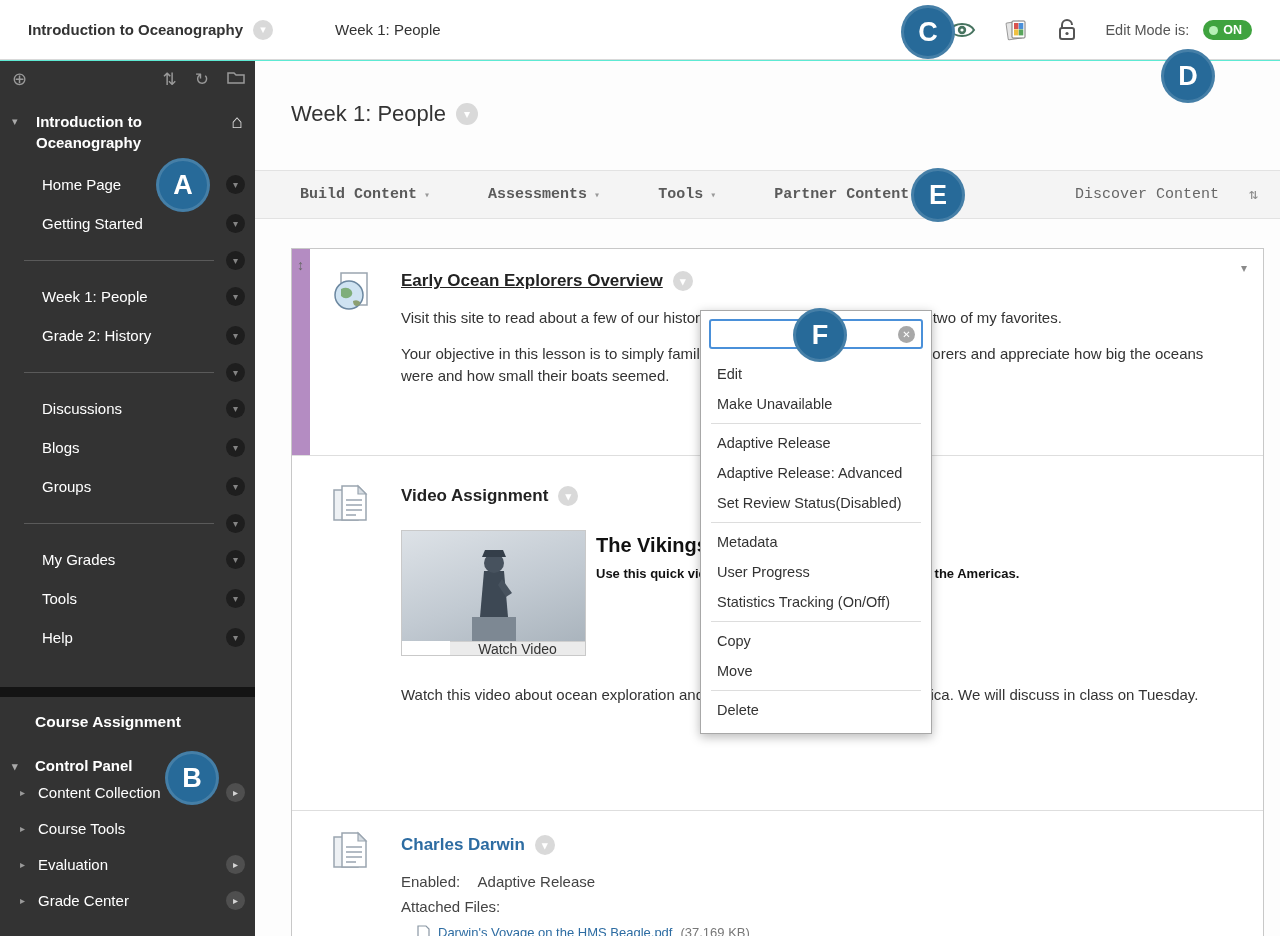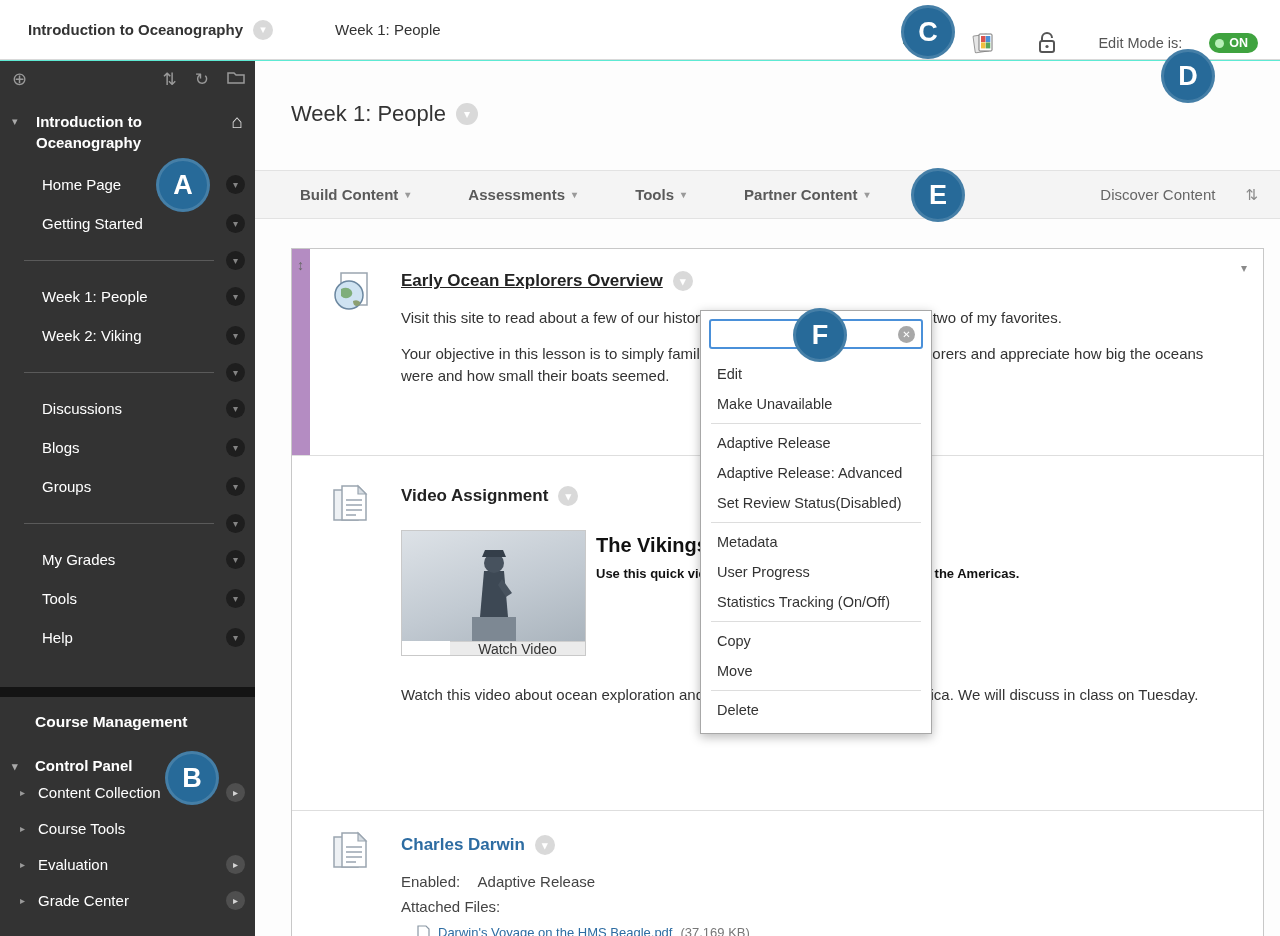--- a/index.html
+++ b/index.html
@@ -7,21 +7,21 @@
   .screen { position:relative; width:1280px; height:936px; overflow:hidden; background:#5eead4; }
 
   
   .topbar { position:absolute; top:0; left:0; right:0; height:60px; background:#fff;
             border-bottom:1px solid #d9d9d9; display:flex; align-items:center; z-index:6; }
   .tb-title { font-size:15px; font-weight:bold; color:#333; margin-left:28px; }
   .tb-crumb { font-size:15px; color:#333; margin-left:62px; }
   .disc { display:inline-flex; align-items:center; justify-content:center; width:20px; height:20px;
           border-radius:50%; background:#d9d9d9; color:#fff; font-size:11px; margin-left:10px;
           vertical-align:middle; cursor:pointer; flex:none; }
-  .tb-right { position:absolute; right:22px; top:0; height:60px; display:flex; align-items:center; gap:39px;margin-top:13px; }
+  .tb-right { position:absolute; right:28px; top:0; height:60px; display:flex; align-items:center; gap:26px; }
   .edit-mode-label { font-size:14.5px; color:#555; }
   .edit-pill { display:inline-flex; align-items:center; gap:5px; background:#3fa33f; border-radius:12px;
                padding:3px 10px 3px 6px; margin-left:-12px; cursor:pointer; }
   .edit-pill .dot { width:9px; height:9px; border-radius:50%; background:#b7f0b7; }
   .edit-pill .on { color:#fff; font-weight:bold; font-size:12.5px; }
   .tb-icon { display:inline-flex; cursor:pointer; }
 
   
   .sidebar { position:absolute; top:61px; left:0; width:255px; bottom:0; background:#333; color:#fff; z-index:4; }
   .sb-tools { height:36px; display:flex; align-items:center; padding:0 10px 0 12px; color:#9a9a9a; }
@@ -50,21 +50,21 @@
   .sb-mgmt-item .lbl { flex:1; }
   .disc-mid { display:inline-flex; align-items:center; justify-content:center; width:19px; height:19px;
               border-radius:50%; background:#4f4f4f; color:#d5d5d5; font-size:10px; cursor:pointer; flex:none; }
 
   
   .content { position:absolute; top:61px; left:255px; right:0; bottom:0; background:#fdfdfd; overflow:hidden; }
   .page-title { position:absolute; top:40px; left:36px; font-size:22px; font-weight:normal; color:#333;
                 display:flex; align-items:center; }
   .page-title .disc { width:22px; height:22px; font-size:12px; }
   .action-bar { position:absolute; top:109px; left:0; right:0; height:49px; background:#f4f4f4;
-                border-top:1px solid #e2e2e2; border-bottom:1px solid #e2e2e2; display:flex; align-items:center; }
+                border-top:1px solid #e2e2e2; border-bottom:1px solid #e2e2e2; display:flex; align-items:center;font-family:Liberation Mono, monospace; }
   .ab-left { display:flex; gap:58px; margin-left:45px; }
   .ab-btn { background:none; border:none; font-family:inherit; font-size:15px; font-weight:bold; color:#5a5a5a;
             cursor:pointer; display:flex; align-items:center; gap:7px; }
   .ab-btn .caret { color:#9a9a9a; font-size:10px; }
   .ab-right { position:absolute; right:22px; display:flex; align-items:center; gap:30px; }
   .ab-discover { font-size:15px; color:#666; cursor:pointer; }
   .ab-sort { font-size:15px; color:#8a8a8a; cursor:pointer; }
 
   .items-box { position:absolute; top:187px; left:36px; right:16px; bottom:-2px;
                border:1px solid #c8c8c8; background:#fff; }
@@ -200,21 +200,21 @@
       </div>
       <div class="sb-divider">
         <span class="line"></span>
           <span class="disc-dark">▾</span>
       </div>
       <div class="sb-item">
         <span class="lbl">Week 1: People</span>
         <span class="disc-dark">▾</span>
       </div>
       <div class="sb-item">
-        <span class="lbl">Week 2: Viking</span>
+        <span class="lbl">Grade 2: History</span>
         <span class="disc-dark">▾</span>
       </div>
       <div class="sb-divider">
         <span class="line"></span>
           <span class="disc-dark">▾</span>
       </div>
       <div class="sb-item">
         <span class="lbl">Discussions</span>
         <span class="disc-dark">▾</span>
       </div>
@@ -240,21 +240,21 @@
       </div>
       <div class="sb-item">
         <span class="lbl">Help</span>
         <span class="disc-dark">▾</span>
       </div>
     </nav>
 
     <div class="sb-gap"></div>
 
     <div class="sb-mgmt">
-      <div class="sb-mgmt-header">Course Management</div>
+      <div class="sb-mgmt-header">Course Assignment</div>
       <div class="sb-cp">
         <span class="sb-caret">▾</span>
         <span>Control Panel</span>
       </div>
       <div class="sb-mgmt-item">
         <span class="mini-caret">▸</span>
         <span class="lbl">Content Collection</span>
         <span class="disc-mid">▸</span>
       </div>
       <div class="sb-mgmt-item">

